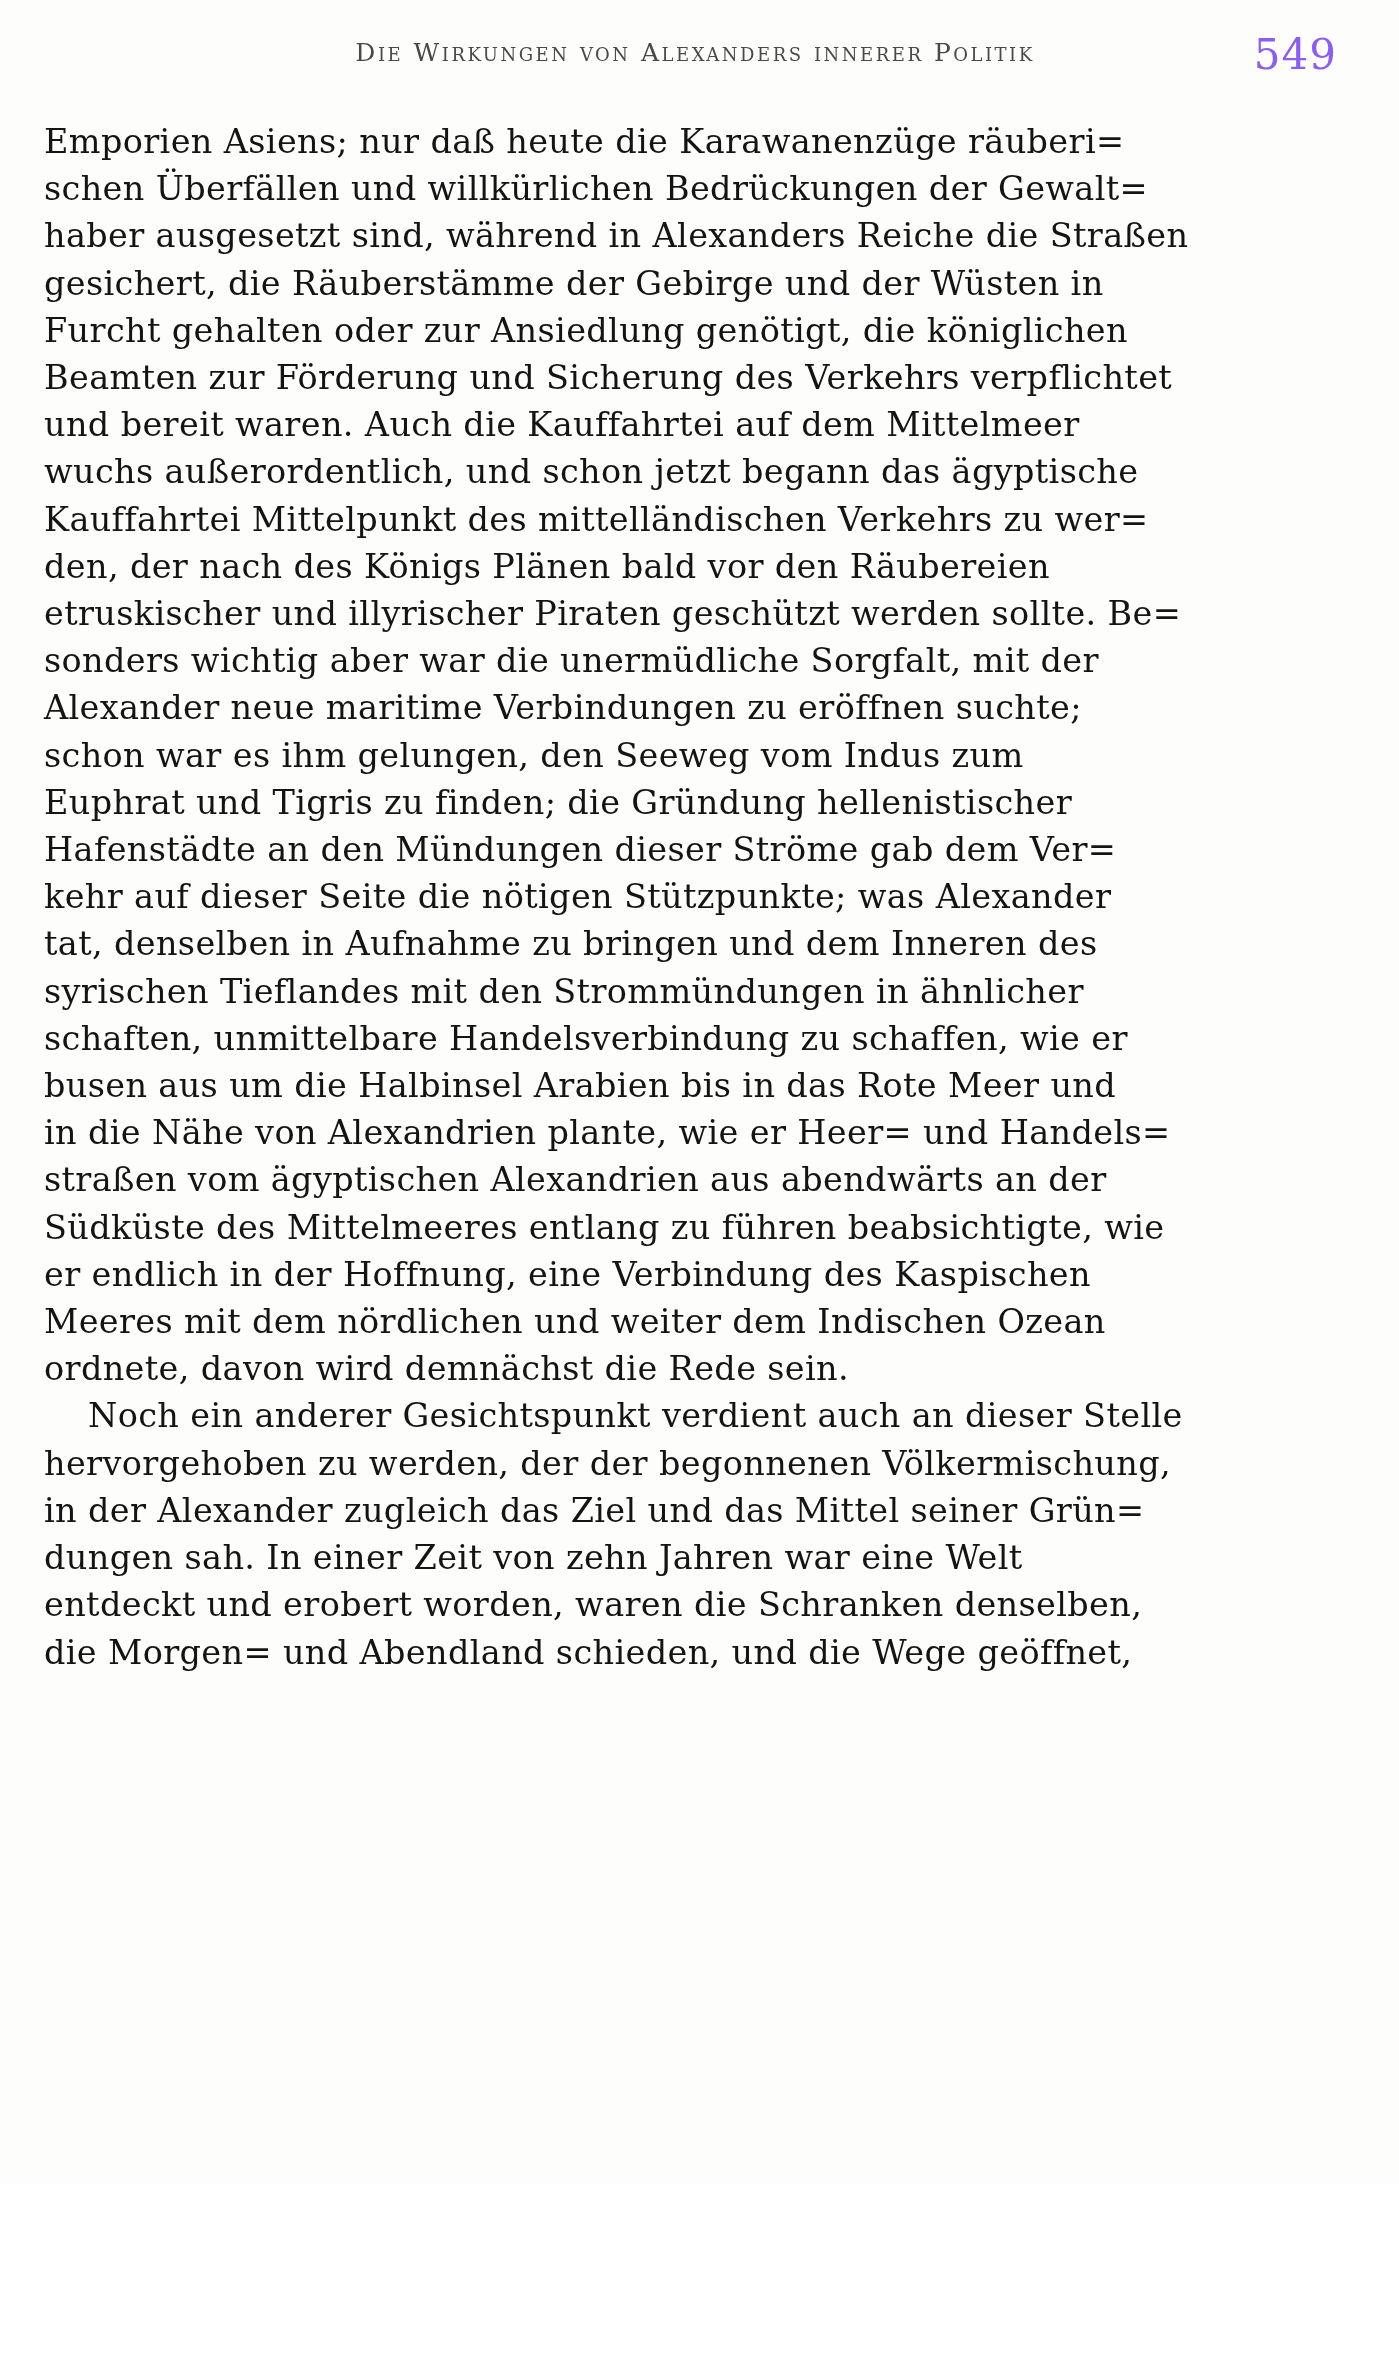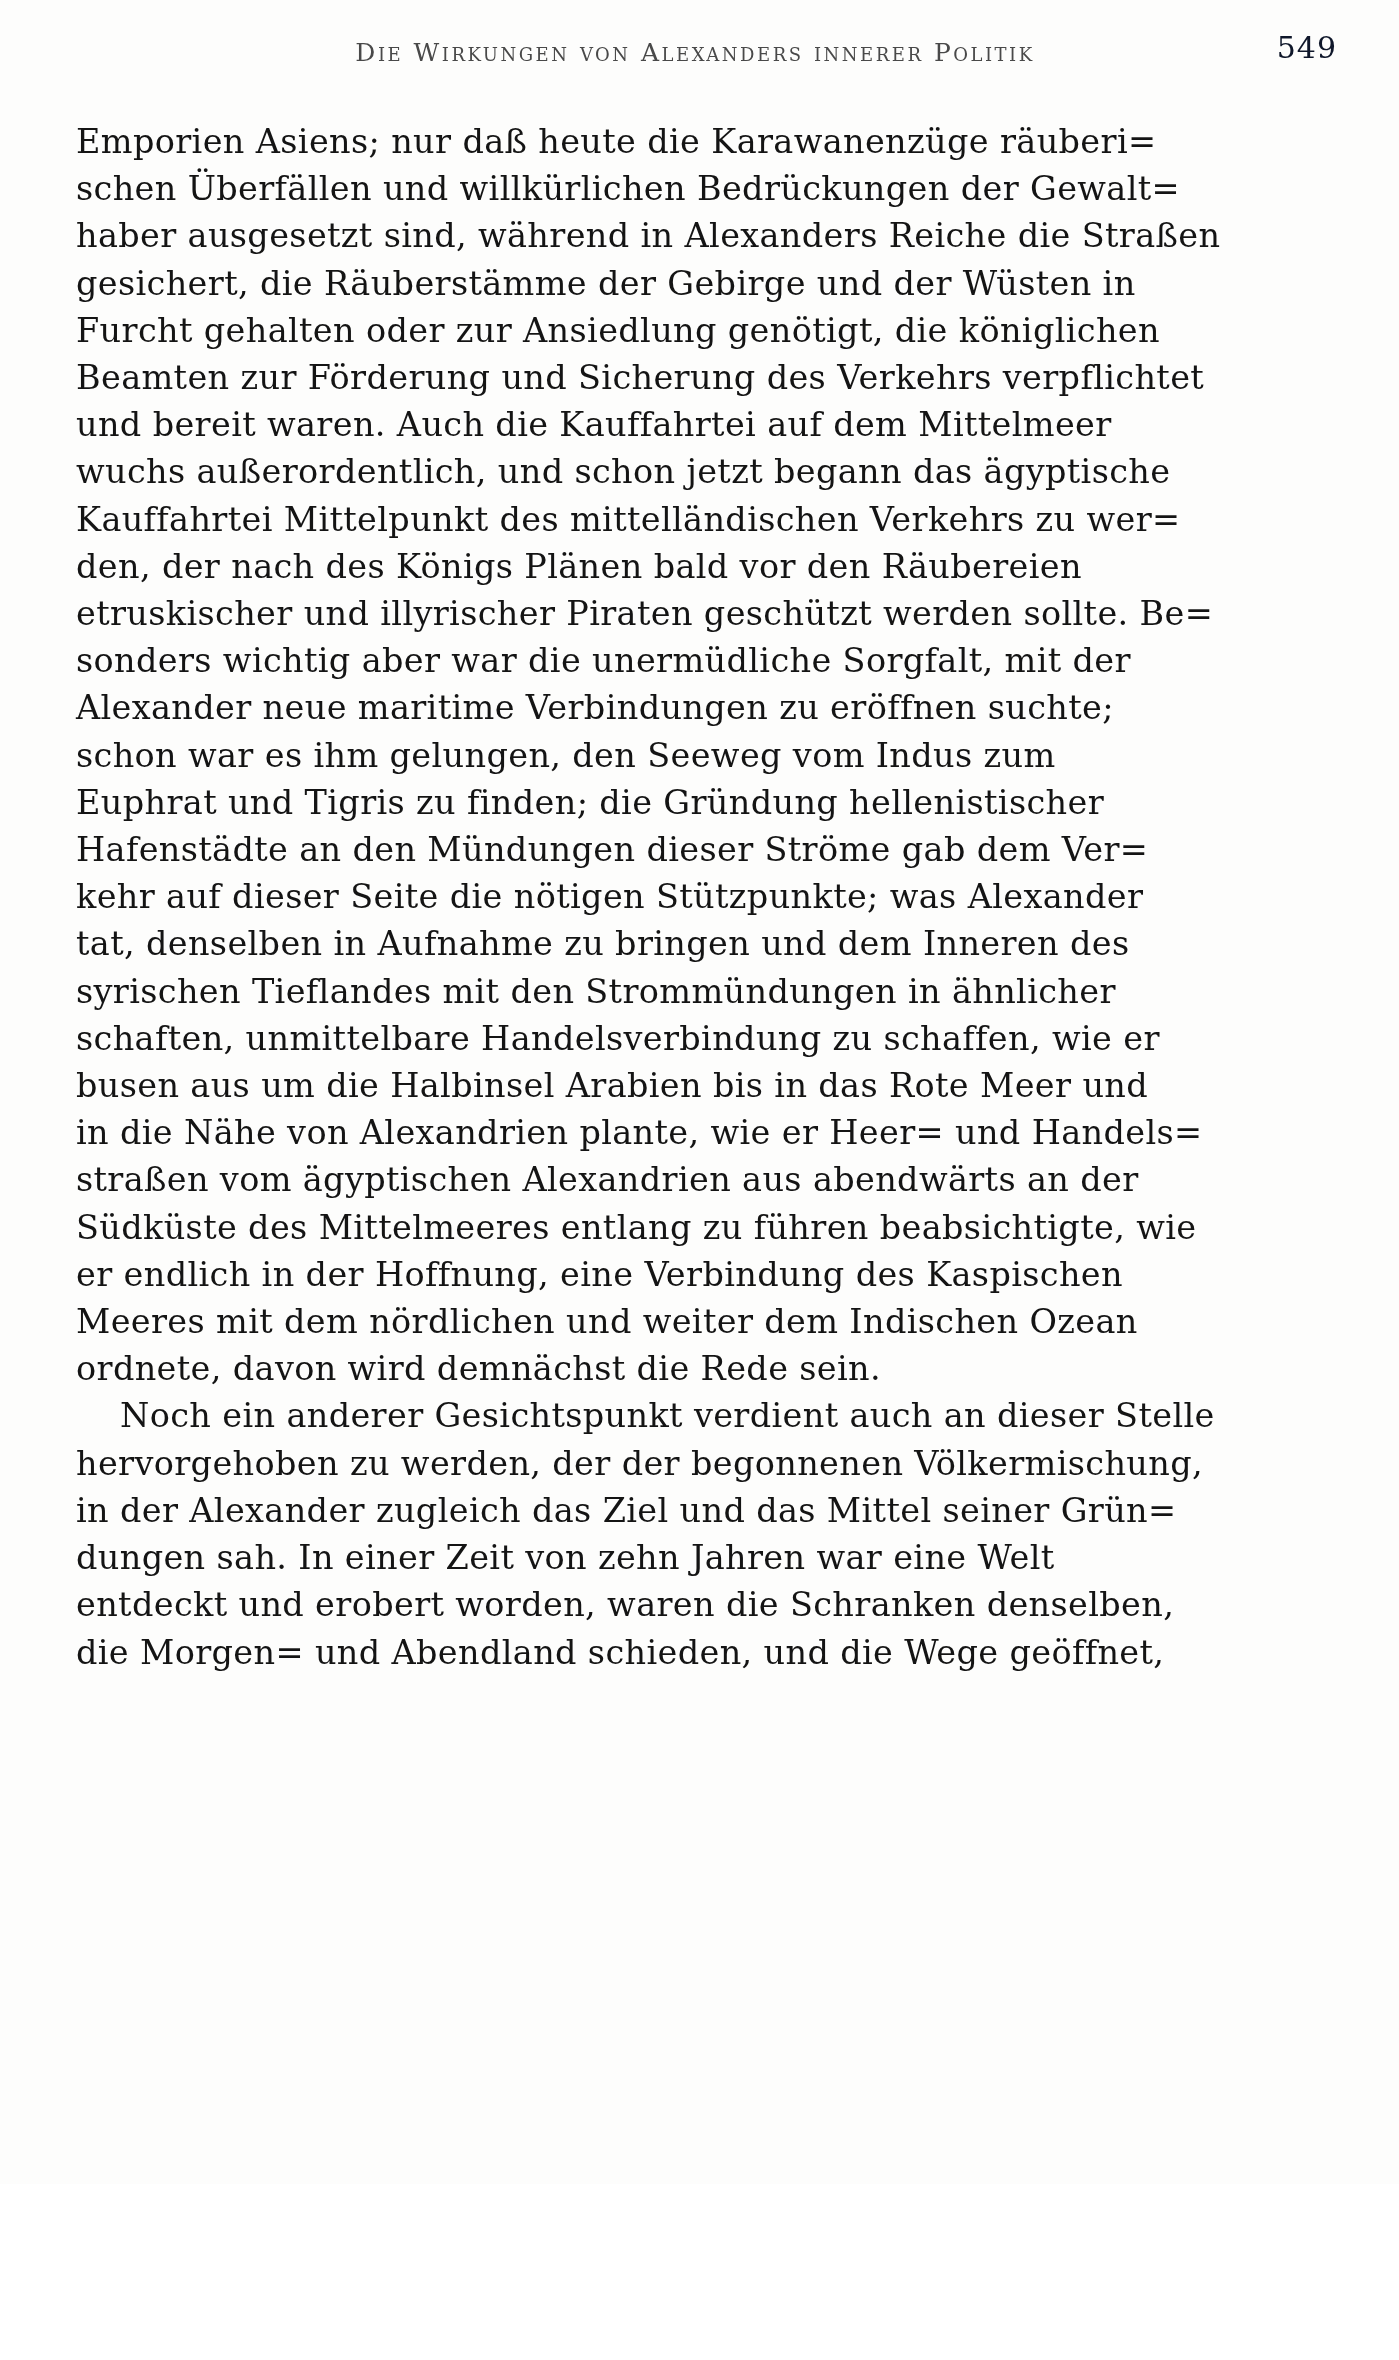--- a/index.html
+++ b/index.html
@@ -45,22 +45,22 @@
     color: #2a2a2a;
     font-variant: small-caps;
     white-space: nowrap;
     opacity: .85;
   }
   .page-number {
     position: absolute;
     right: 62px;
     top: -8px;
     font-family: "DejaVu Serif", serif;
-    font-size: 30px;
-    color: #0f172a;
+    font-size: 42px;
+    color: #8b5cf6;
     letter-spacing: 1px;
   }
 
   
   .body-text {
     position: absolute;
     left: 44px;
     top: 118px;
     width: 1305px;
   }
@@ -73,21 +73,20 @@
     white-space: nowrap;
     letter-spacing: 0.2px;
     font-weight: 500;
   }
   .line.indent {
     text-indent: 44px;
   }
   
   .line.stretch {
     letter-spacing: 0.35px;
-    margin-left: 32px;
   }
 </style>
 </head>
 <body>
 
 <div class="page">
 
   <div class="header">
     <div class="header-title">Die Wirkungen von Alexanders innerer Politik</div>
     <div class="page-number">549</div>

